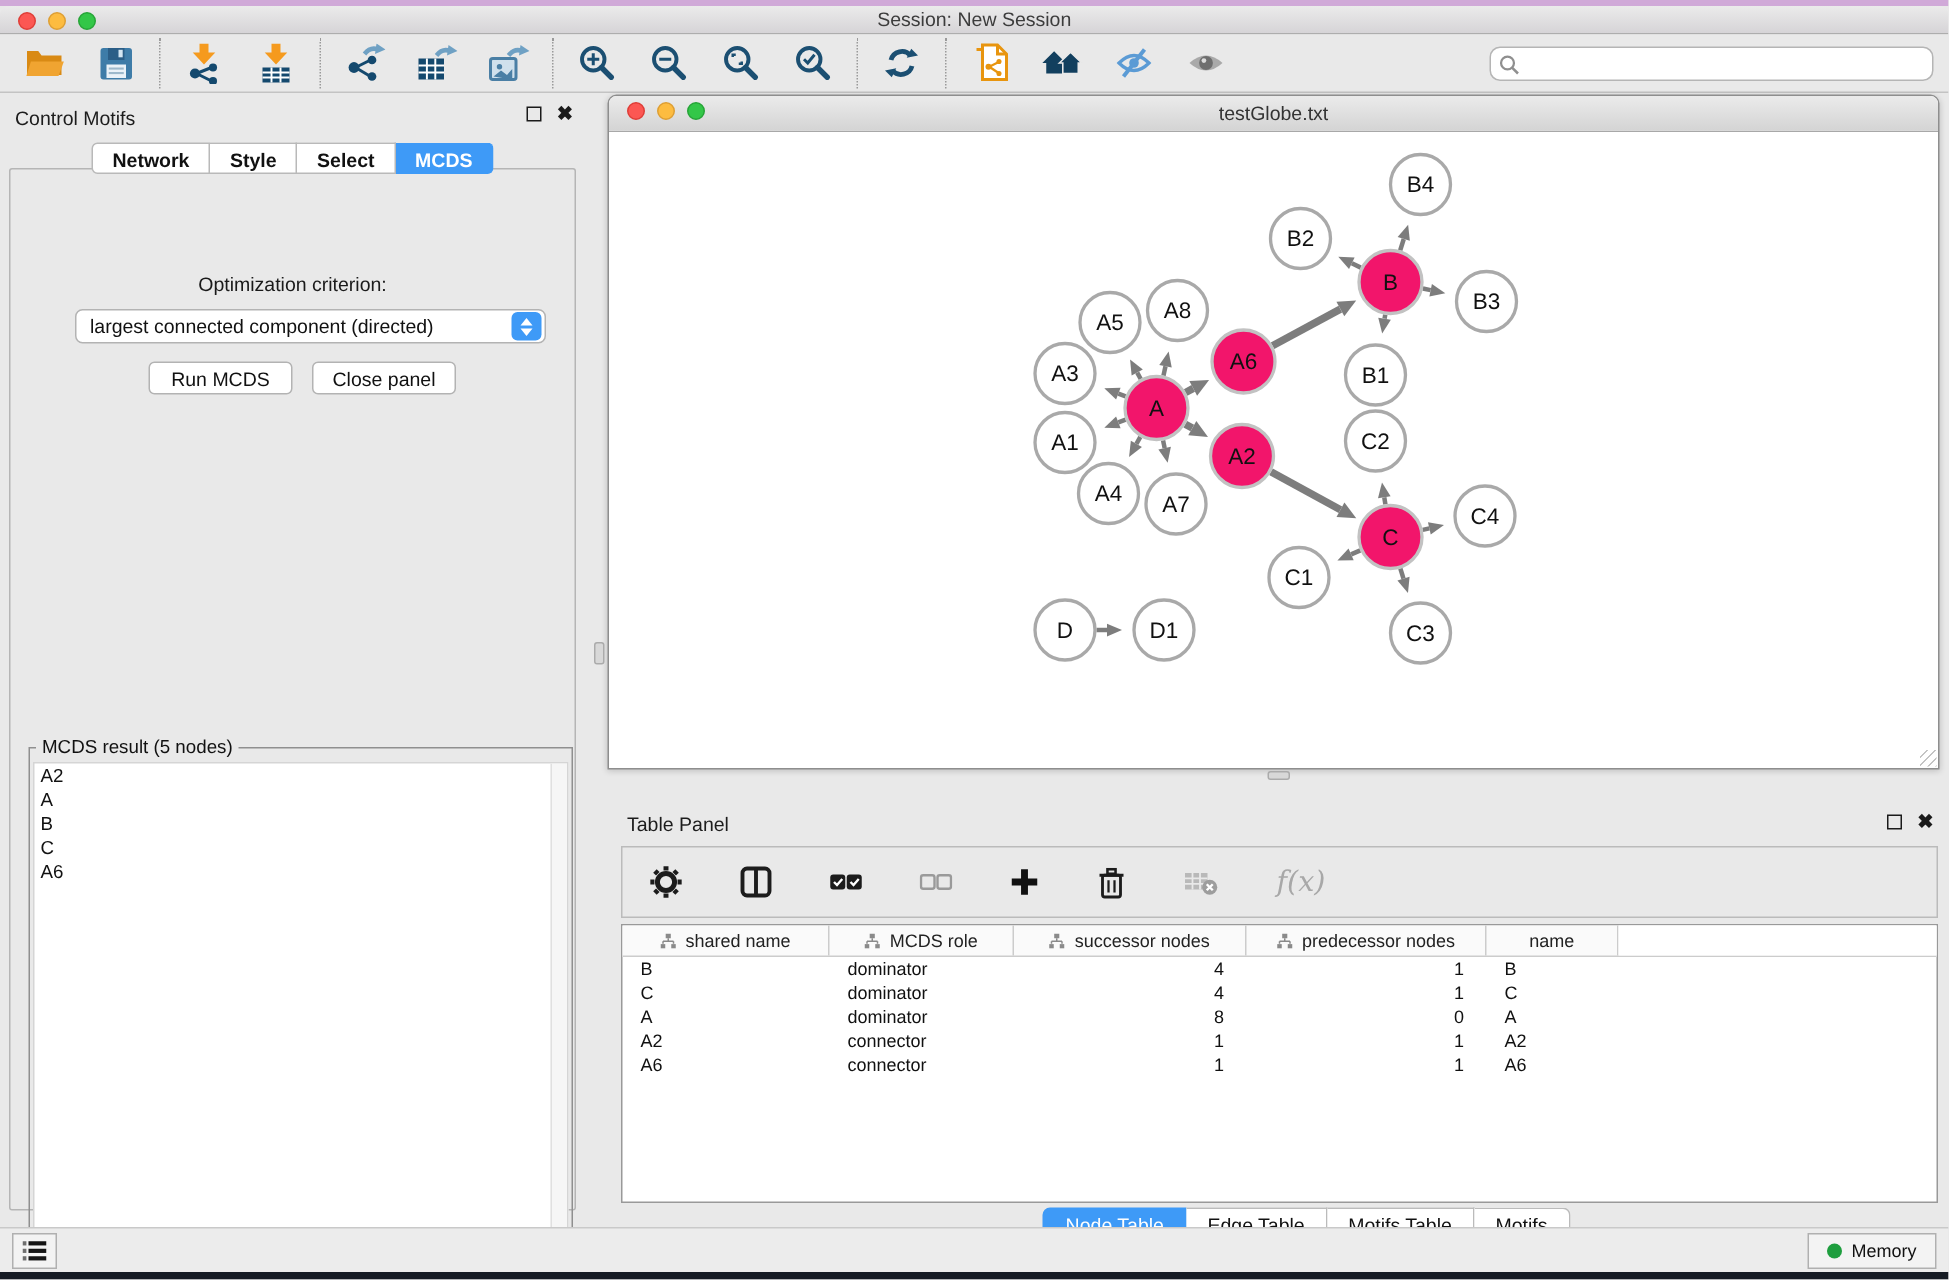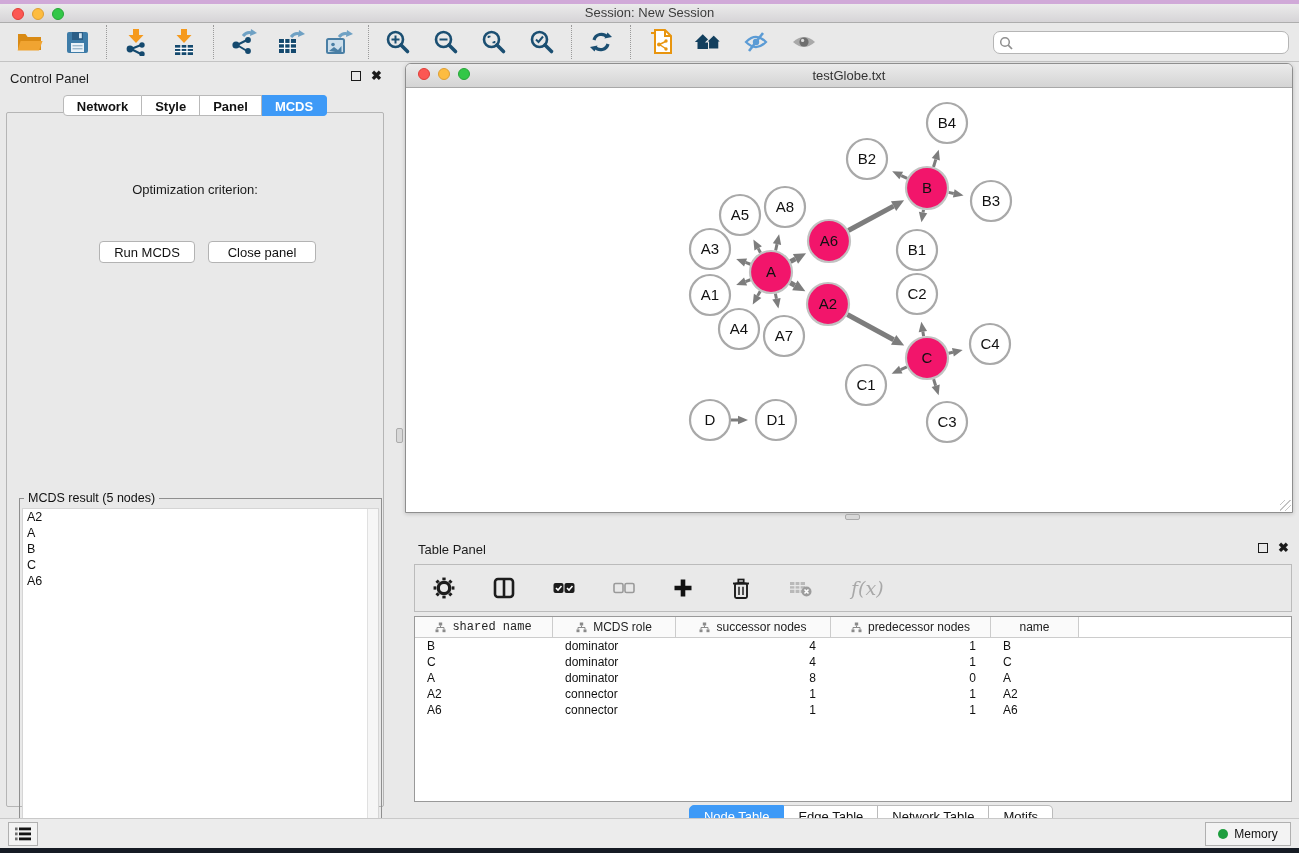--- a/index.html
+++ b/index.html
@@ -42,21 +42,21 @@
   .cp-tab:last-child { border-radius:0 4px 4px 0; }
   .cp-tab.selected { background:#3e9af7; border-color:#3e9af7; color:#fff; }
   #opt-label { position:absolute; left:0; top:69px; width:100%; text-align:center; font-size:13px; color:#1a1a1a; }
   #criterion { position:absolute; left:43px; top:93px; width:314px; height:23px; background:#fff; border:1px solid #b3b3b3; border-radius:5px; font-size:13px; display:flex; align-items:center; cursor:pointer; }
   #criterion .val { flex:1; padding-left:9px; color:#111; white-space:nowrap; }
   #criterion .stepper { width:20px; height:19px; margin-right:2px; background:#3e9af7; border-radius:4px; display:flex; flex-direction:column; align-items:center; justify-content:center; gap:2px; }
   .chev-up { width:0; height:0; border-left:4px solid transparent; border-right:4px solid transparent; border-bottom:5px solid #fff; }
   .chev-dn { width:0; height:0; border-left:4px solid transparent; border-right:4px solid transparent; border-top:5px solid #fff; }
   .mac-btn { position:absolute; top:128px; height:22px; background:#fff; border:1px solid #b3b3b3; border-radius:4px; font-size:13px; color:#111; display:flex; align-items:center; justify-content:center; cursor:pointer; font-family:"Liberation Sans", sans-serif; }
   #run-btn { left:92px; width:96px; }
-  #close-btn { left:201px; width:108px; }
+  #close-btn { left:201px; width:96px; }
   #mcds-fieldset { position:absolute; left:12px; top:385px; width:363px; height:350px; border:1px solid #8f8f8f; }
   #mcds-legend { position:absolute; left:4px; top:-8px; background:#e9e9e9; padding:0 4px; font-size:12.5px; color:#111; }
   #mcds-list { position:absolute; left:2px; top:9px; width:357px; height:337px; background:#fff; border:1px solid #d5d5d5; overflow:hidden; }
   #mcds-scroll { position:absolute; right:0; top:0; width:11px; height:100%; background:#f6f6f6; border-left:1px solid #e0e0e0; }
   .mcds-item { font-size:12.5px; color:#111; line-height:16px; padding-left:4px; cursor:default; }
 
   
   #network-window { left:405px; top:63px; width:888px; height:450px; border:1px solid #8e8e8e; border-radius:6px 6px 0 0; background:#fff; box-shadow:0 1px 4px rgba(0,0,0,.18); }
   #nw-titlebar { position:absolute; left:0; top:0; width:100%; height:24px; background:linear-gradient(#ebebeb,#d4d4d4); border-bottom:1px solid #a8a8a8; border-radius:5px 5px 0 0; }
   #nw-titlebar .title { text-align:center; font-size:13px; color:#333; line-height:23px; }
@@ -275,47 +275,54 @@
   <div id="search-wrap">
     <svg width="14" height="14" viewBox="0 0 14 14">
         <circle cx="6" cy="6" r="4.3" fill="none" stroke="#8f8f8f" stroke-width="1.5"></circle>
         <line x1="9.2" y1="9.2" x2="13" y2="13" stroke="#8f8f8f" stroke-width="1.7"></line>
       </svg>
     <input id="search-input" type="text" placeholder="" style="">
   </div>
 </div>
 
 <div id="control-panel" class="abs">
-  <div id="cp-title">Control Panel</div>
+  <div id="cp-title">Control Motifs</div>
   <div class="panel-btns">
     <span class="float-box"></span>
     <span class="close-x">✖</span>
   </div>
   <div id="cp-inner">
     <div id="opt-label">Optimization criterion:</div>
+    <div id="criterion">
+      <span class="val">largest connected component (directed)</span>
+      <span class="stepper">
+          <span class="chev-up"></span>
+          <span class="chev-dn"></span>
+        </span>
+    </div>
     <div id="run-btn" class="mac-btn">Run MCDS</div>
     <div id="close-btn" class="mac-btn">Close panel</div>
     <div id="mcds-fieldset">
       <div id="mcds-legend">MCDS result (5 nodes)</div>
       <div id="mcds-list">
         <div id="mcds-items">
             <div class="mcds-item">A2</div>
             <div class="mcds-item">A</div>
             <div class="mcds-item">B</div>
             <div class="mcds-item">C</div>
             <div class="mcds-item">A6</div>
           </div>
         <div id="mcds-scroll"></div>
       </div>
     </div>
   </div>
   <div id="cp-tabs">
       <div class="cp-tab">Network</div>
       <div class="cp-tab">Style</div>
-      <div class="cp-tab">Panel</div>
+      <div class="cp-tab">Select</div>
       <div class="cp-tab selected">MCDS</div>
     </div>
 </div>
 
 <div id="network-window" class="abs">
   <div id="nw-titlebar">
     <div class="lights">
       <div class="light red"></div>
       <div class="light yellow"></div>
       <div class="light green"></div>
@@ -480,21 +487,21 @@
           <circle cx="17.5" cy="13.5" r="5" fill="#9d9d9d"></circle>
           <path d="M15.5 11.5 l4 4 M19.5 11.5 l-4 4" stroke="#fff" stroke-width="1.6"></path>
         </svg>
     </div>
     <div class="tp-icon">
       <span id="fx-label">f(x)</span>
     </div>
   </div>
   <div id="node-table">
     <div id="nt-header">
-        <div class="nt-hcell" style="width: 138px; font-family: Liberation Mono, monospace;">
+        <div class="nt-hcell" style="width: 138px;">
           <svg width="11" height="11" viewBox="0 0 11 11">
             <rect x="3.8" y="0.5" width="3.4" height="3" fill="#8a8a8a"></rect>
             <path d="M5.5 3.5 v2 M2 5.5 h7 M2 5.5 v1.7 M9 5.5 v1.7" stroke="#8a8a8a" stroke-width="1" fill="none"></path>
             <rect x="0.5" y="7.4" width="3" height="2.8" fill="#8a8a8a"></rect>
             <rect x="7.5" y="7.4" width="3" height="2.8" fill="#8a8a8a"></rect>
           </svg>
           <span>shared name</span>
         </div>
         <div class="nt-hcell" style="width: 123px;">
           <svg width="11" height="11" viewBox="0 0 11 11">
@@ -562,21 +569,21 @@
           <div class="nt-cell left" style="width: 123px;">connector</div>
           <div class="nt-cell num" style="width: 155px;">1</div>
           <div class="nt-cell num" style="width: 160px;">1</div>
           <div class="nt-cell left" style="width: 88px;">A6</div>
         </div>
       </div>
   </div>
   <div id="tp-tabs">
       <div class="tp-tab selected">Node Table</div>
       <div class="tp-tab">Edge Table</div>
-      <div class="tp-tab">Network Table</div>
+      <div class="tp-tab">Motifs Table</div>
       <div class="tp-tab">Motifs</div>
     </div>
 </div>
 
 <div id="status-bar" class="abs">
   <div id="task-btn">
     <svg width="16" height="14" viewBox="0 0 16 14">
         <g fill="#141414">
           <rect x="4" y="0.5" width="12" height="2.8"></rect>
           <rect x="4" y="5.5" width="12" height="2.8"></rect>

